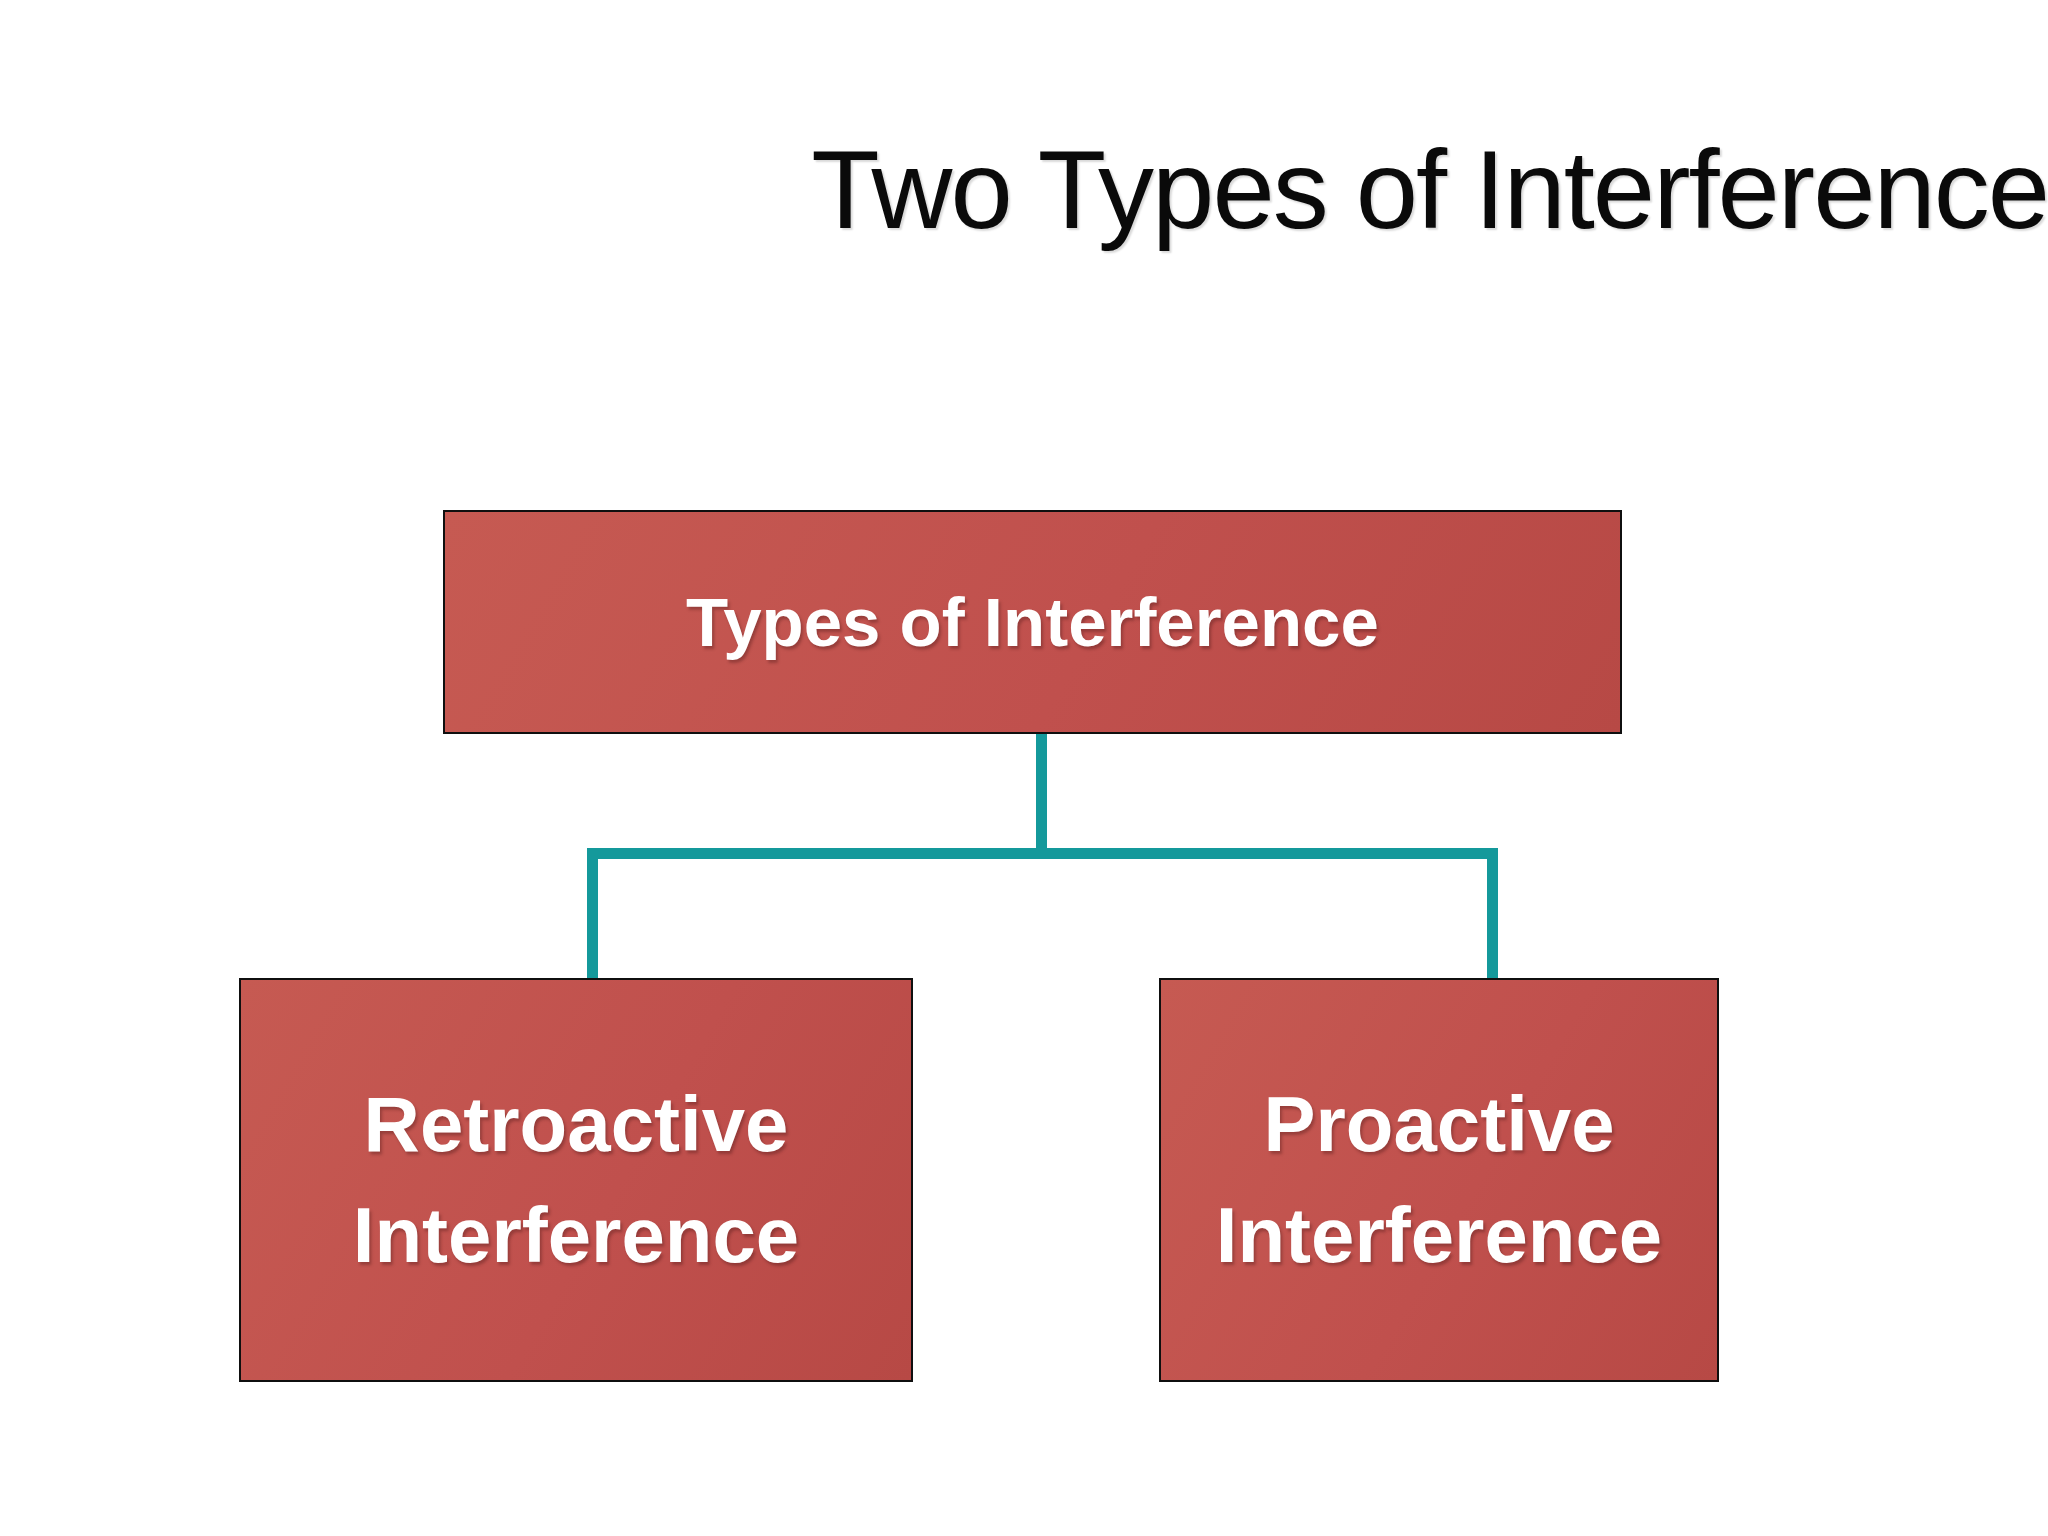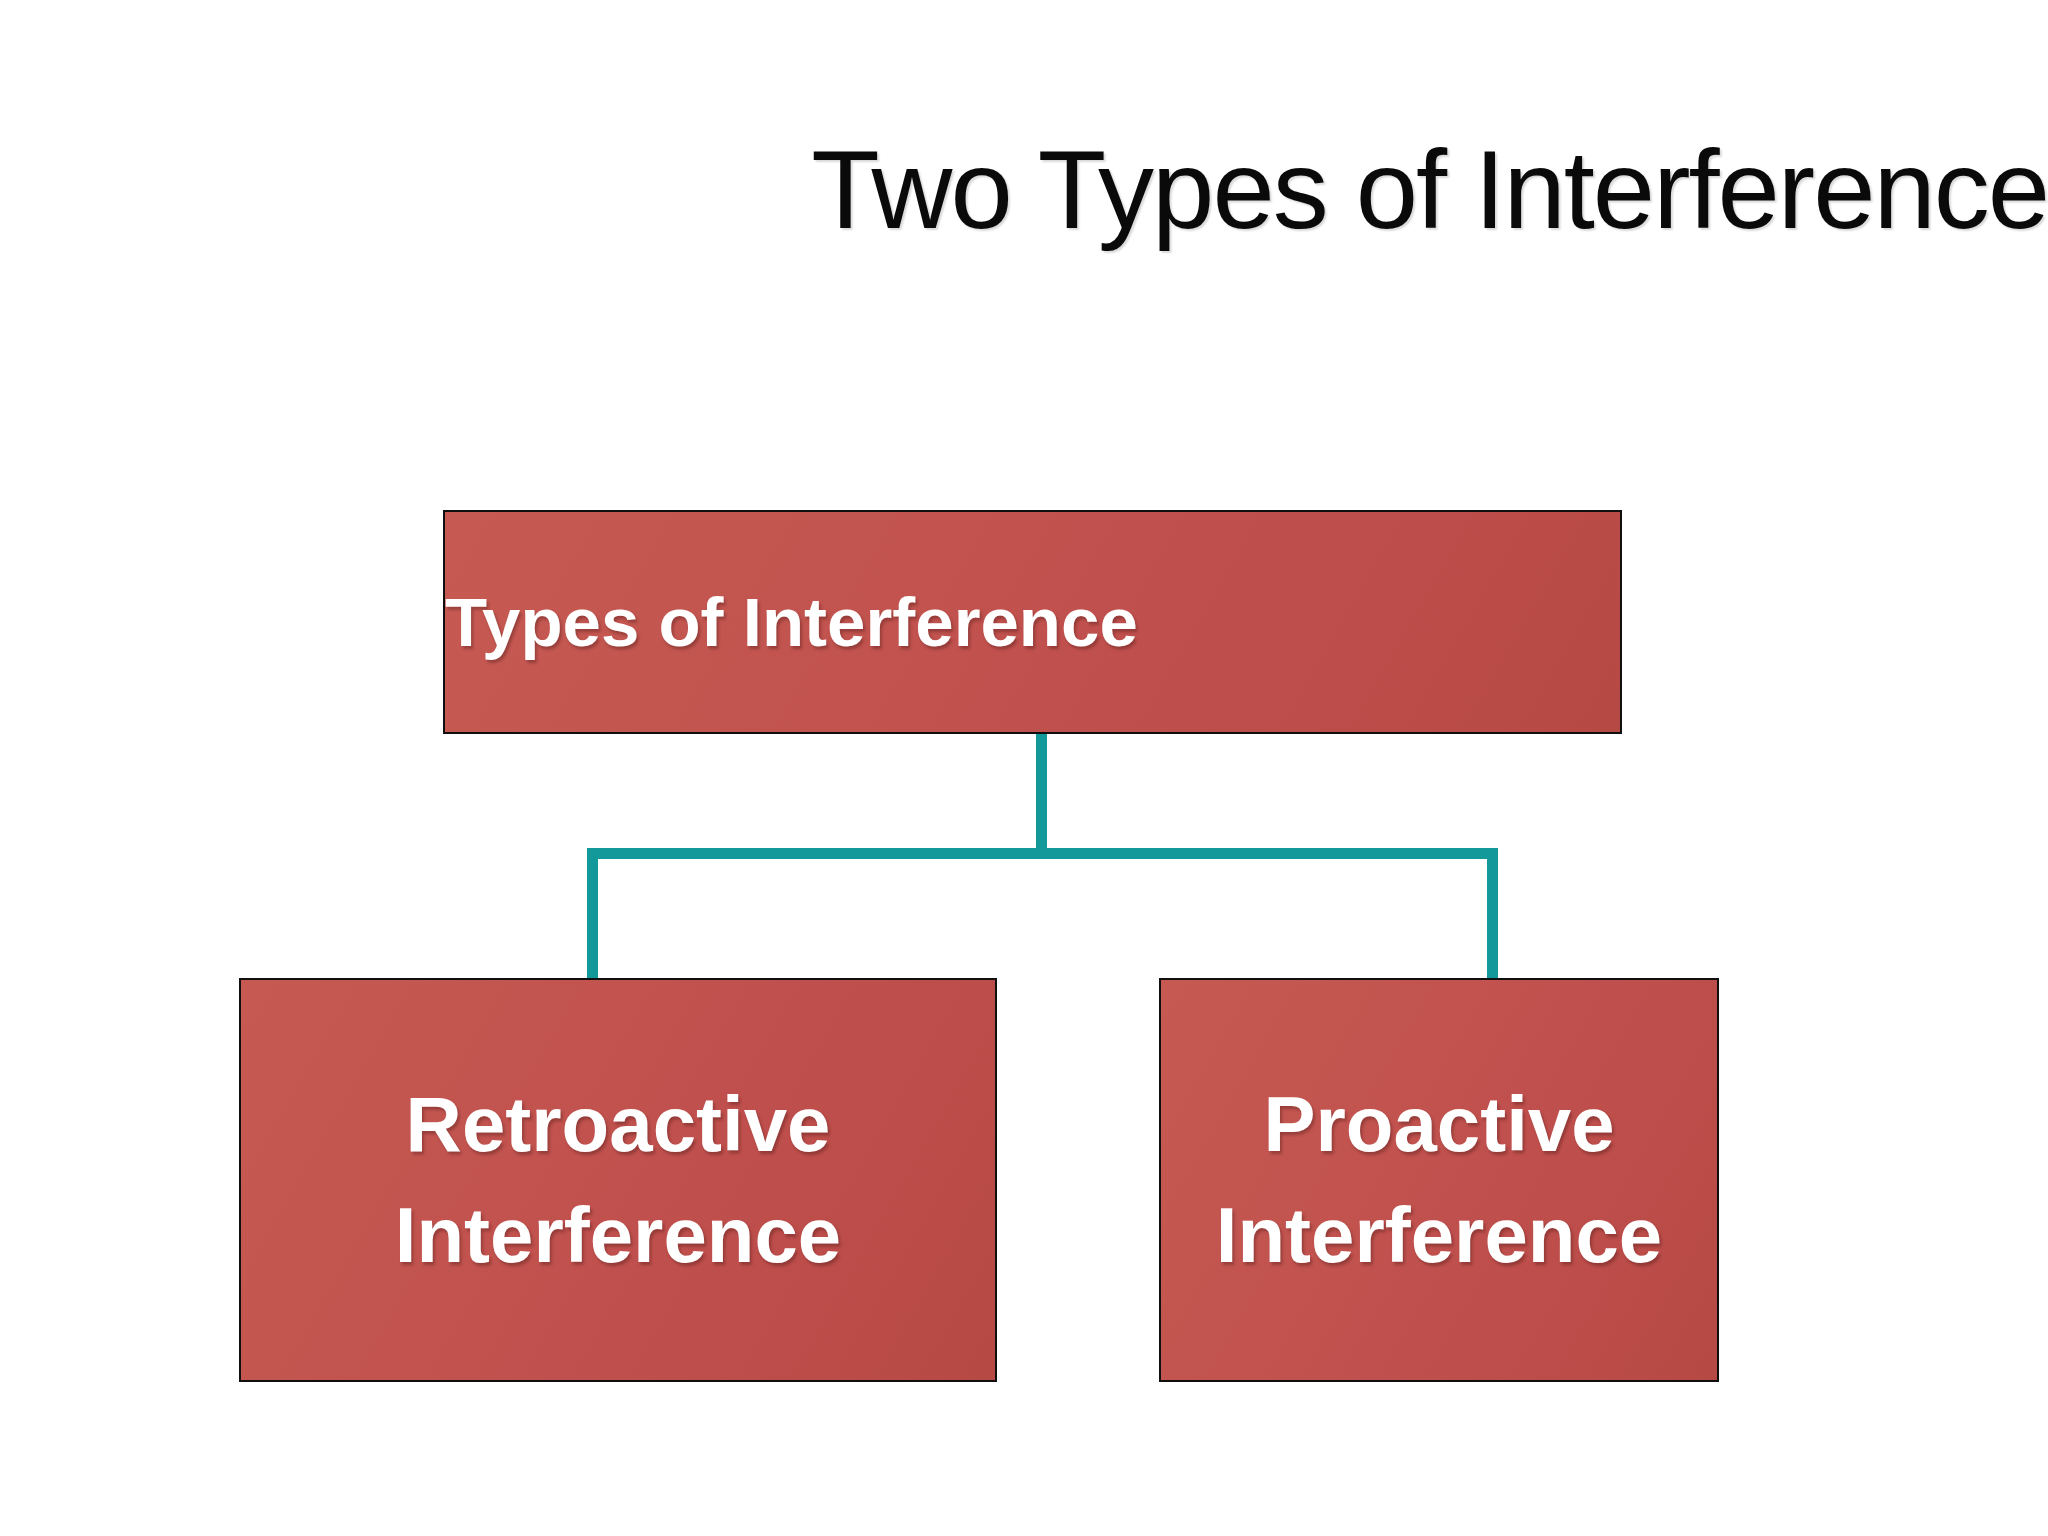--- a/index.html
+++ b/index.html
@@ -39,36 +39,36 @@
   .connector.drop-left  { left: 587px;  top: 848px; width: 11px; height: 132px; }
   .connector.drop-right { left: 1487px; top: 848px; width: 11px; height: 132px; }
   .node {
     position: absolute;
     z-index: 2;
     box-sizing: border-box;
     background: linear-gradient(120deg, #C65A52 0%, #C0504D 55%, #B74945 100%);
     border: 2px solid #0f0f0f;
     display: flex;
     align-items: center;
-    justify-content: flex-start;
+    justify-content: center;
     text-align: center;
     color: #ffffff;
     font-weight: 700;
     text-shadow: 2px 3px 3px rgba(70,20,20,0.35);
   }
   .node.root {
     left: 443px;
     top: 510px;
     width: 1179px;
     height: 224px;
     font-size: 69px;
   }
   .node.child {
     top: 978px;
-    width: 758px;
+    width: 674px;
     height: 404px;
     font-size: 78px;
     line-height: 1.42;
     padding: 0 40px;
   }
   .node.child.left  { left: 239px;  }
   .node.child.right { left: 1159px; width: 560px; }
 </style>
 </head>
 <body>

